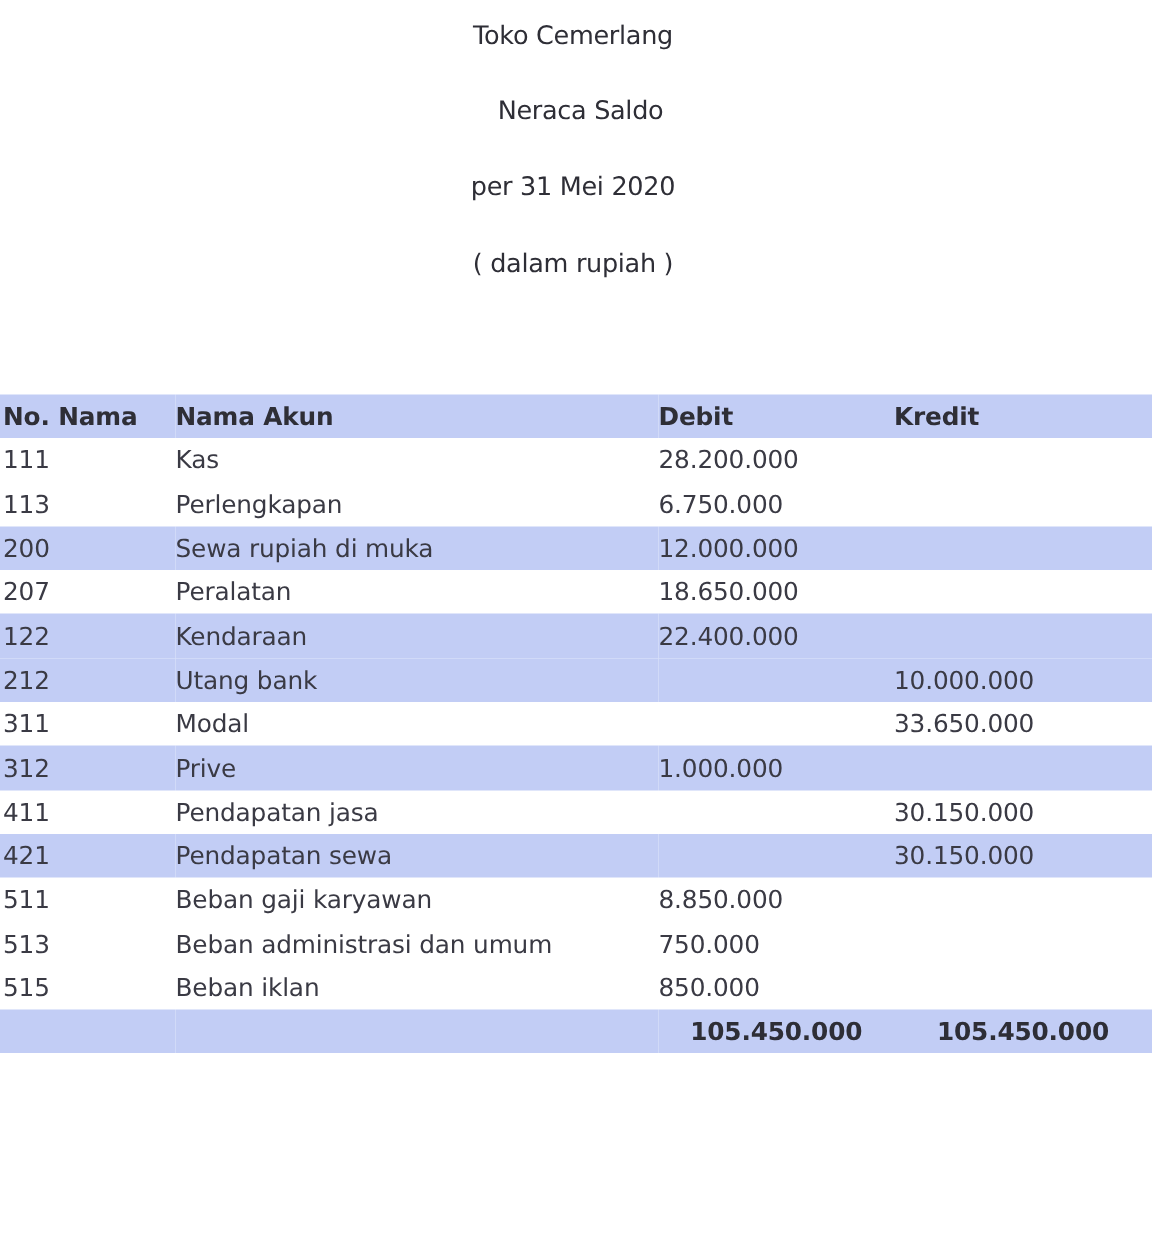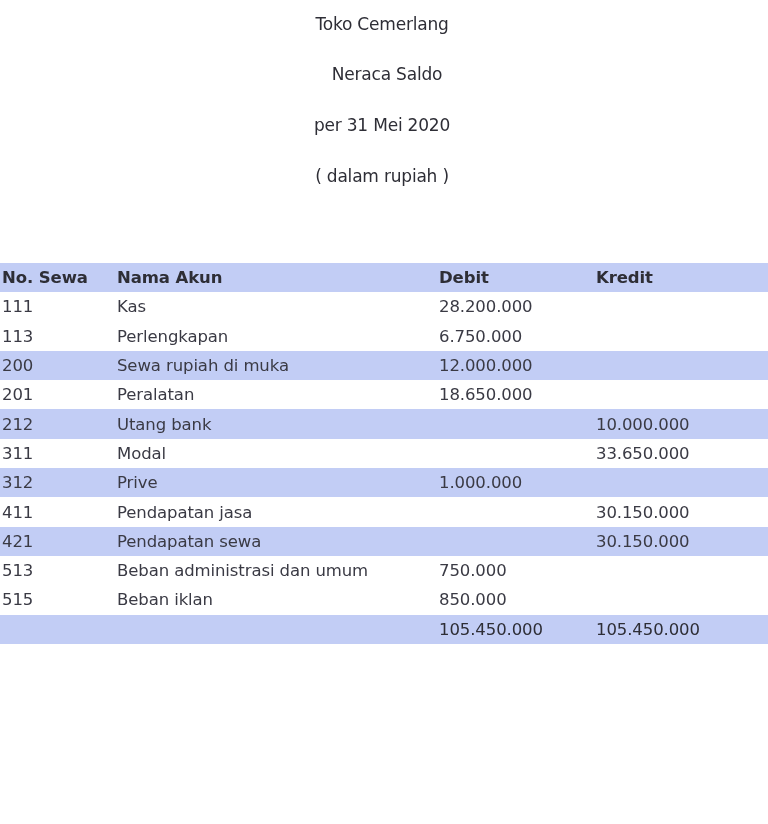--- a/index.html
+++ b/index.html
@@ -27,42 +27,42 @@
   table.ledger td, table.ledger th {
     height: 29.3px; padding: 0; text-align: left; vertical-align: middle;
     white-space: nowrap; font-weight: normal;
   }
   .col-code { width: 117px; padding-left: 2px !important; }
   .col-name { width: 322px; }
   .col-debit { width: 157px; }
   .col-kredit { width: 172px; }
   tr.shade { background: #c2cdf5; }
   tr.head th { font-weight: 600; color: #2e2e36; }
-  tr.total td { font-weight: 400; color: #2e2e36; }
+  tr.total td { font-weight: 700; color: #2e2e36; text-align: center; }
 </style>
 </head>
 <body>
 
 <div class="title-block">
   <div class="title-line t1">Toko Cemerlang</div>
   <div class="title-line t2">Neraca Saldo</div>
   <div class="title-line t3">per 31 Mei 2020</div>
   <div class="title-line t4">( dalam rupiah )</div>
 </div>
 
 <table class="ledger">
   <colgroup>
     <col class="col-code">
       <col class="col-name">
       <col class="col-debit">
       <col class="col-kredit">
   </colgroup>
   <thead>
     <tr class="head shade">
-      <th class="col-code">No. Sewa</th>
+      <th class="col-code">No. Nama</th>
       <th>Nama Akun</th>
       <th>Debit</th>
       <th>Kredit</th>
     </tr>
   </thead>
   <tbody id="ledger-body">
       <tr class="">
         <td class="col-code">111</td>
         <td>Kas</td>
         <td>28.200.000</td>
@@ -74,23 +74,29 @@
         <td>6.750.000</td>
         <td></td>
       </tr>
       <tr class="shade">
         <td class="col-code">200</td>
         <td>Sewa rupiah di muka</td>
         <td>12.000.000</td>
         <td></td>
       </tr>
       <tr class="">
-        <td class="col-code">201</td>
+        <td class="col-code">207</td>
         <td>Peralatan</td>
         <td>18.650.000</td>
+        <td></td>
+      </tr>
+      <tr class="shade">
+        <td class="col-code">122</td>
+        <td>Kendaraan</td>
+        <td>22.400.000</td>
         <td></td>
       </tr>
       <tr class="shade">
         <td class="col-code">212</td>
         <td>Utang bank</td>
         <td></td>
         <td>10.000.000</td>
       </tr>
       <tr class="">
         <td class="col-code">311</td>
@@ -110,20 +116,26 @@
         <td></td>
         <td>30.150.000</td>
       </tr>
       <tr class="shade">
         <td class="col-code">421</td>
         <td>Pendapatan sewa</td>
         <td></td>
         <td>30.150.000</td>
       </tr>
       <tr class="">
+        <td class="col-code">511</td>
+        <td>Beban gaji karyawan</td>
+        <td>8.850.000</td>
+        <td></td>
+      </tr>
+      <tr class="">
         <td class="col-code">513</td>
         <td>Beban administrasi dan umum</td>
         <td>750.000</td>
         <td></td>
       </tr>
       <tr class="">
         <td class="col-code">515</td>
         <td>Beban iklan</td>
         <td>850.000</td>
         <td></td>

